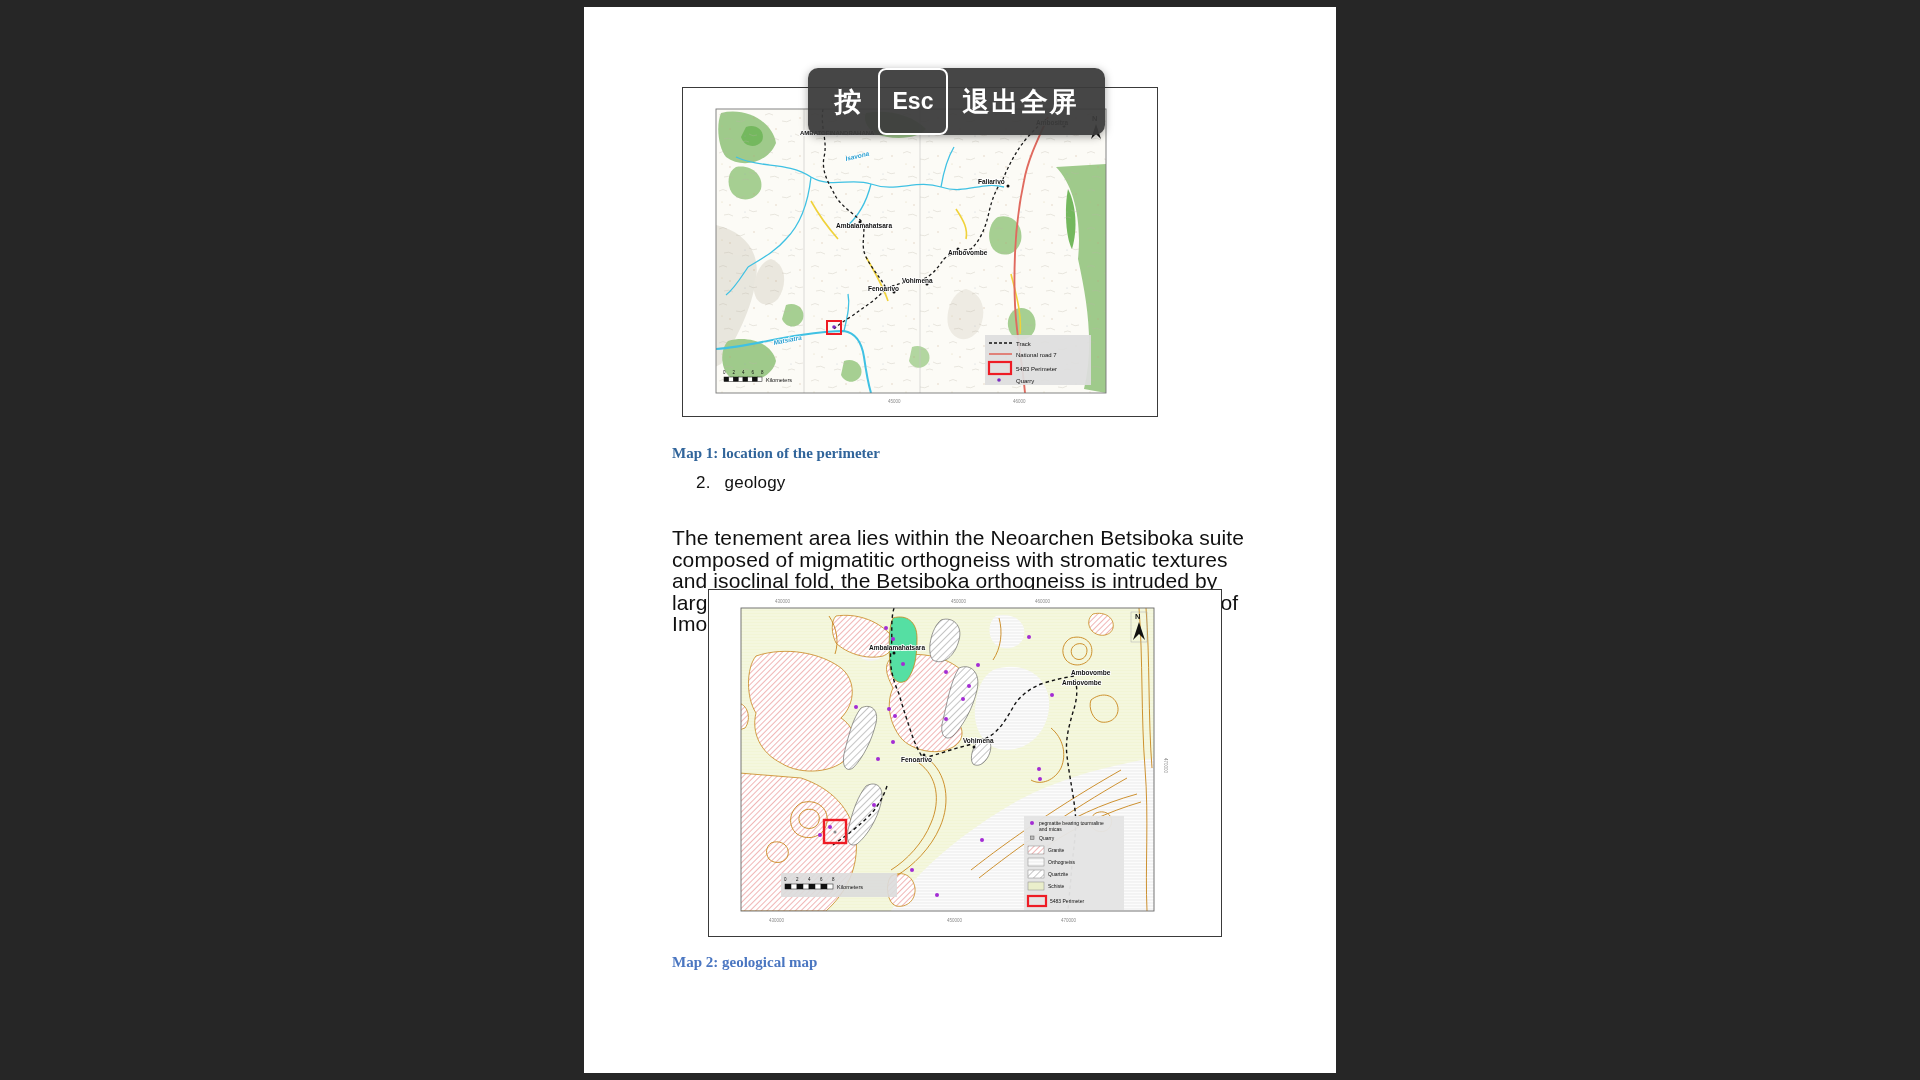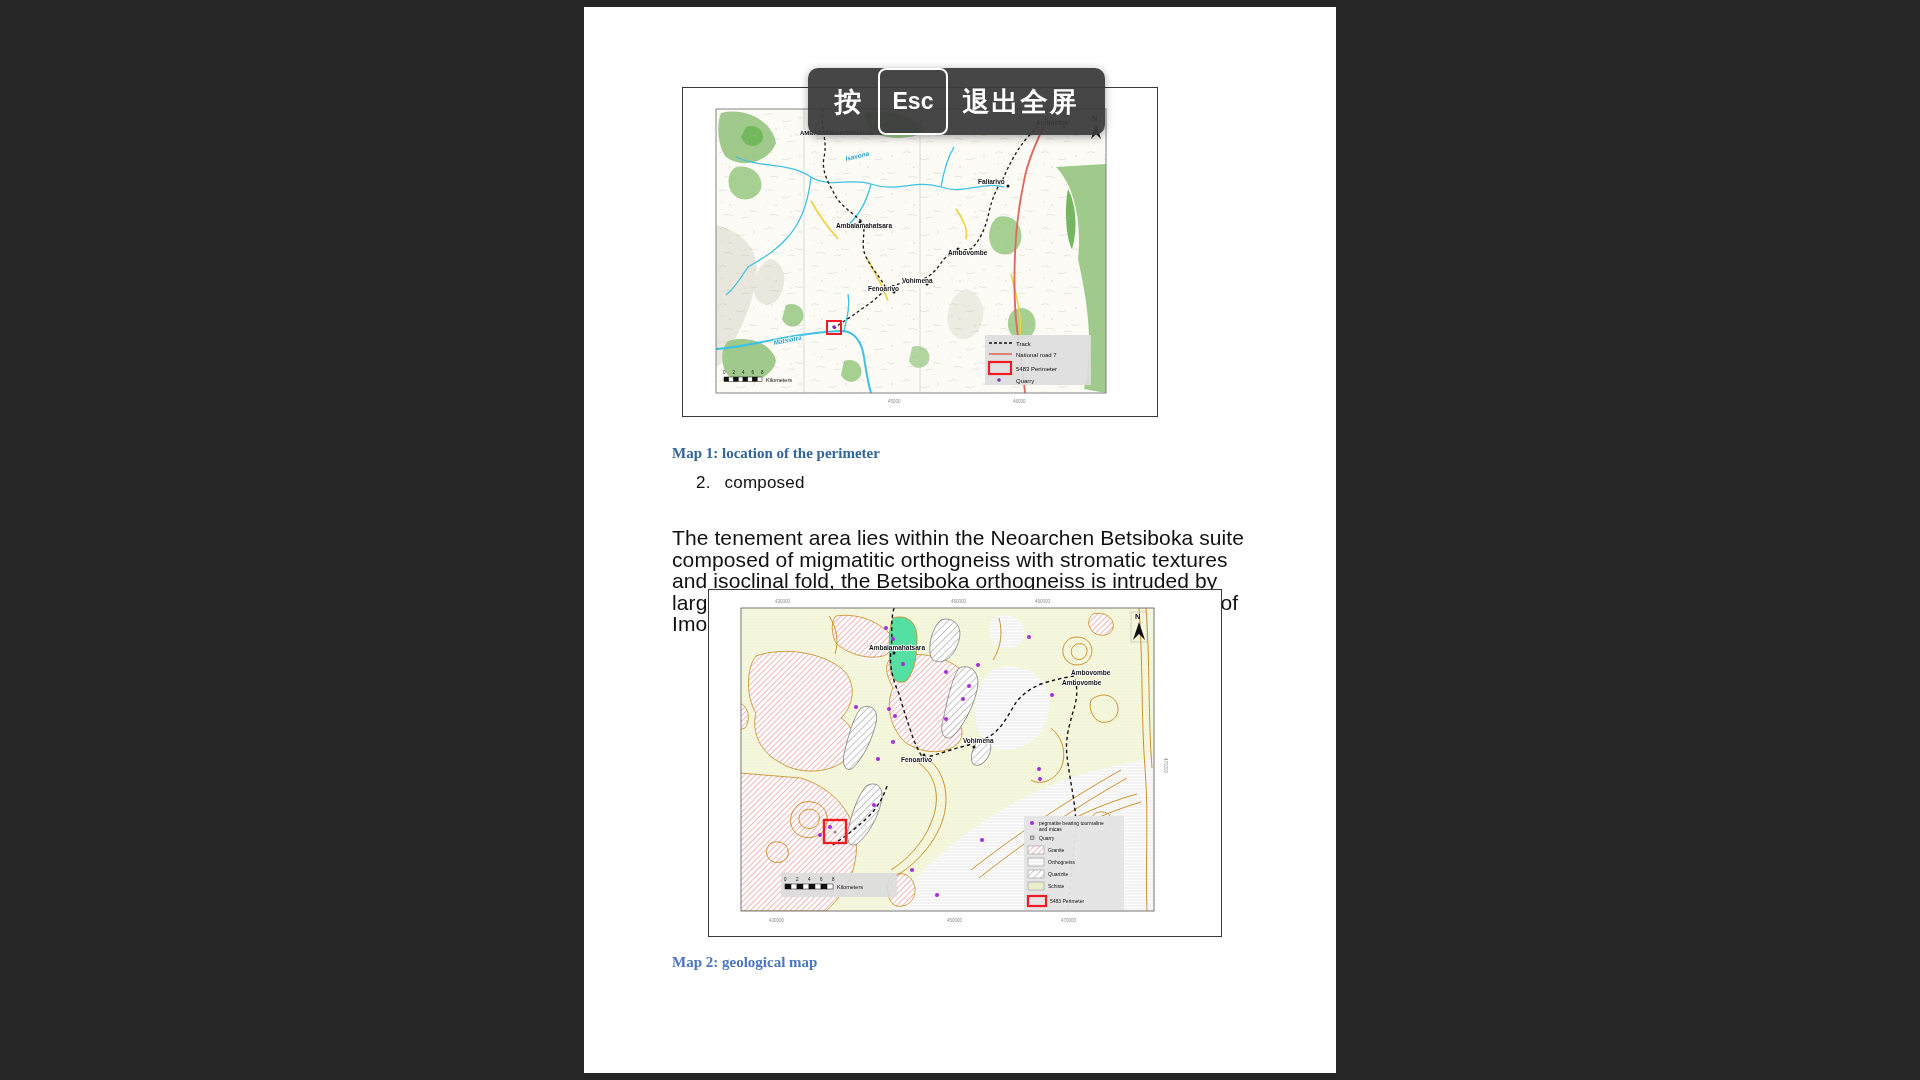--- a/index.html
+++ b/index.html
@@ -200,21 +200,21 @@
 
       <text class="tick" x="148" y="16">45000</text>
       <text class="tick" x="205" y="315">45000</text>
       <text class="tick" x="330" y="315">46000</text>
     </svg>
   </div>
 
   <div class="caption" id="caption1">Map 1: location of the perimeter</div>
 
   <div class="heading">
-    <span class="num">2.</span><span>composed</span>
+    <span class="num">2.</span><span>geology</span>
   </div>
 
   <div class="body-text">The tenement area lies within the  Neoarchen Betsiboka suite composed of migmatitic orthogneiss with stromatic textures and isoclinal fold, the Betsiboka orthogneiss is intruded by large volumes of Mid- Neoproterozoic granitic orthogneiss of Imorona .</div>
 
   <div class="map-frame" id="map2-frame">
     <svg width="512" height="346" viewBox="0 0 512 346">
       <defs>
         <clipPath id="m2clip">
             <rect x="0" y="0" width="413" height="303"></rect>
           </clipPath>

